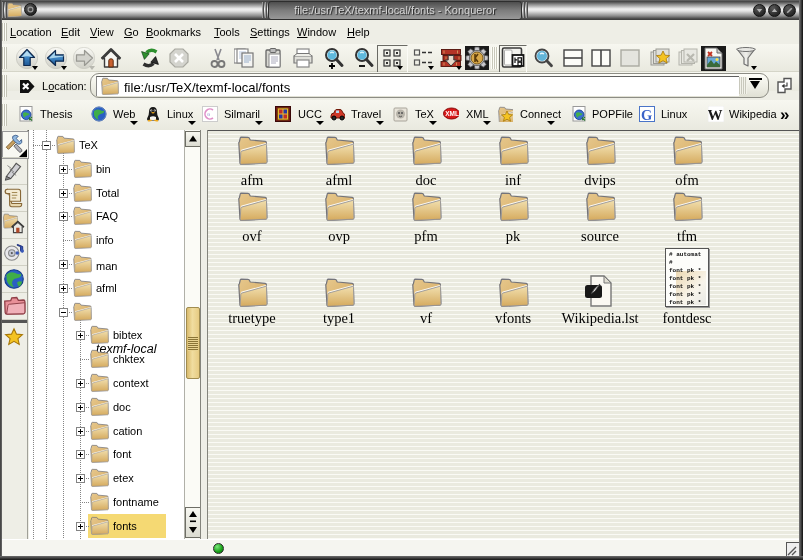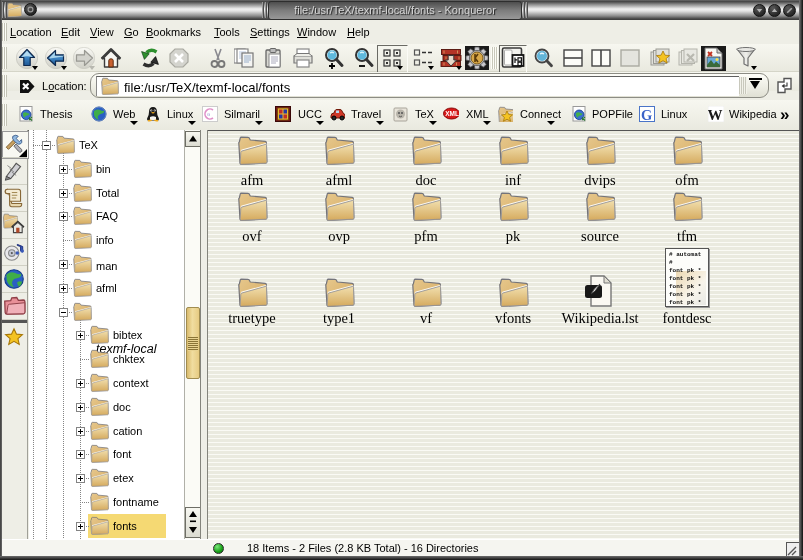--- a/index.html
+++ b/index.html
@@ -773,21 +773,20 @@
 </svg>
 <div class="ilabel" style="left:545px;top:180px">Wikipedia.lst</div>
 <div style="position:absolute;left:665px;top:118px;width:44px;height:59px;background:#fdfdfa;border:1px solid #555;box-shadow:1px 1px 0 #999;font-family:'Liberation Mono',monospace;font-weight:bold;font-size:6px;line-height:8px;color:#111;padding:2px 0 0 3px;box-sizing:border-box;overflow:hidden">
 <div style="position:absolute;left:10px;top:22px;width:30px;height:34px;background:linear-gradient(135deg,rgba(222,186,120,0.55),rgba(240,230,210,0.35) 60%,rgba(200,200,196,0.4));"></div>
 <span style="position:relative">#&nbsp;automat<br>#&nbsp;<br>font&nbsp;pk&nbsp;*<br>font&nbsp;pk&nbsp;*<br>font&nbsp;pk&nbsp;*<br>font&nbsp;pk&nbsp;*<br>font&nbsp;pk&nbsp;*</span></div>
 <div class="ilabel" style="left:632px;top:180px">fontdesc</div>
 </div>
 </div>
 <div id="status" class="abs">
   <div id="led"></div>
-  <span id="stext">18 Items - 2 Files (2.8 KB Total) - 16 Directories</span>
   <div id="sgrip"><svg width="11" height="11">
           <path d="M9,1 L1,9 M9,5 L5,9" stroke="#555" stroke-width="1.4"></path>
         </svg></div>
 </div>
 <div id="bleft" class="abs"></div>
 <div id="bright" class="abs"></div>
 <div id="bbot" class="abs"></div>
 </div>
 
 </body></html>

